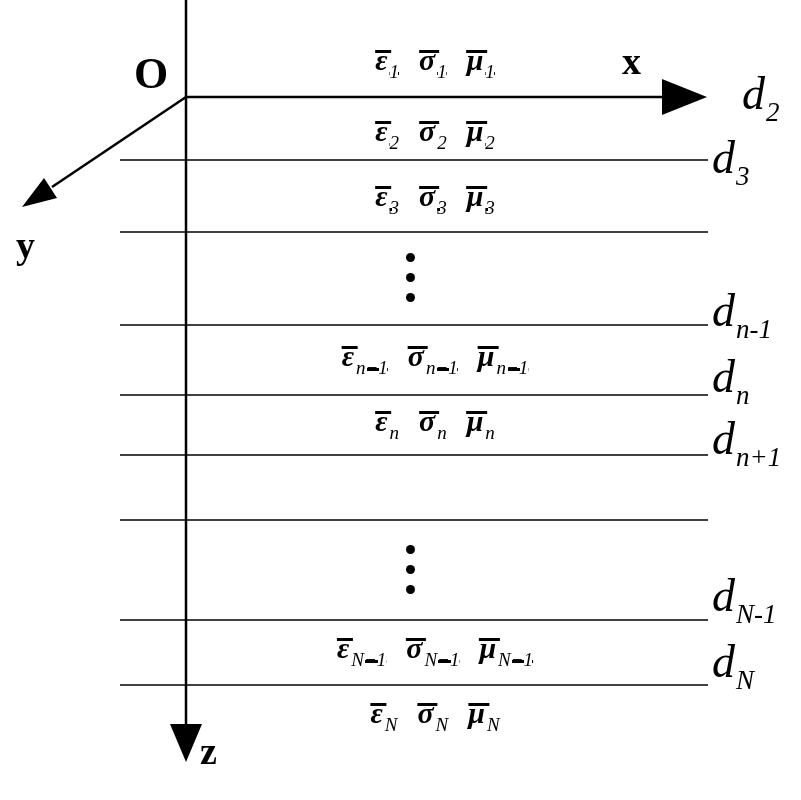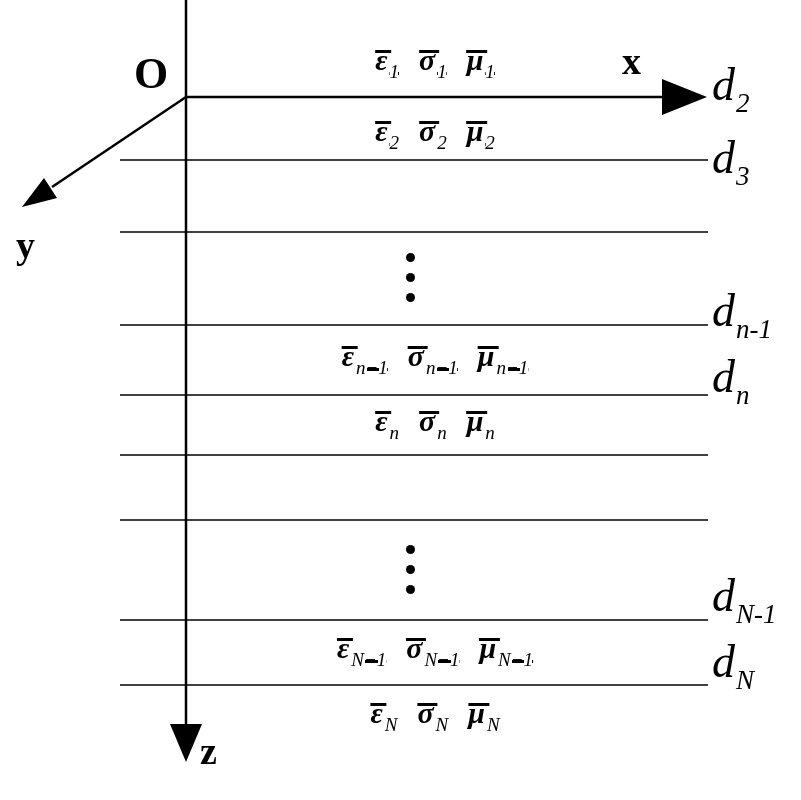--- a/index.html
+++ b/index.html
@@ -116,20 +116,23 @@
   <div class="lbl axis-label" style="left:200px; top:732px;">z</div>
 
   <div class="layer-label" style="top:45px;">
     <span class="sym"><span class="ov">ε</span><span class="gsub">1</span></span><span class="sym"><span class="ov">σ</span><span class="gsub">1</span></span><span class="sym"><span class="ov">μ</span><span class="gsub">1</span></span>
   </div>
 
   <div class="layer-label" style="top:116px;">
     <span class="sym"><span class="ov">ε</span><span class="gsub">2</span></span><span class="sym"><span class="ov">σ</span><span class="gsub">2</span></span><span class="sym"><span class="ov">μ</span><span class="gsub">2</span></span>
   </div>
 
+  <div class="layer-label" style="top:181px;">
+    <span class="sym"><span class="ov">ε</span><span class="gsub">3</span></span><span class="sym"><span class="ov">σ</span><span class="gsub">3</span></span><span class="sym"><span class="ov">μ</span><span class="gsub">3</span></span>
+  </div>
 
   <div class="vdots" style="top:253px;">
       <i></i>
       <i></i>
       <i></i>
     </div>
 
   <div class="layer-label" style="top:341px;">
     <span class="sym"><span class="ov">ε</span><span class="gsub">n−1</span></span><span class="sym"><span class="ov">σ</span><span class="gsub">n−1</span></span><span class="sym"><span class="ov">μ</span><span class="gsub">n−1</span></span>
   </div>
@@ -146,32 +149,35 @@
     </div>
 
   <div class="layer-label" style="top:633px;">
     <span class="sym"><span class="ov">ε</span><span class="gsub">N−1</span></span><span class="sym"><span class="ov">σ</span><span class="gsub">N−1</span></span><span class="sym"><span class="ov">μ</span><span class="gsub">N−1</span></span>
   </div>
 
   <div class="layer-label" style="top:698px;">
     <span class="sym"><span class="ov">ε</span><span class="gsub">N</span></span><span class="sym"><span class="ov">σ</span><span class="gsub">N</span></span><span class="sym"><span class="ov">μ</span><span class="gsub">N</span></span>
   </div>
 
-  <div class="d-label" style="top:62px;">
+  <div class="d-label" style="top:71px;margin-left:30px;">
     <span>d</span><span class="dsub">2</span>
   </div>
   <div class="d-label" style="top:135px;">
     <span>d</span><span class="dsub">3</span>
   </div>
   <div class="d-label" style="top:288px;">
     <span>d</span><span class="dsub">n-1</span>
   </div>
   <div class="d-label" style="top:354px;">
     <span>d</span><span class="dsub">n</span>
   </div>
+  <div class="d-label" style="top:416px;">
+    <span>d</span><span class="dsub">n+1</span>
+  </div>
   <div class="d-label" style="top:573px;">
     <span>d</span><span class="dsub">N-1</span>
   </div>
   <div class="d-label" style="top:639px;">
     <span>d</span><span class="dsub">N</span>
   </div>
 
 </div>
 
 </body></html>

